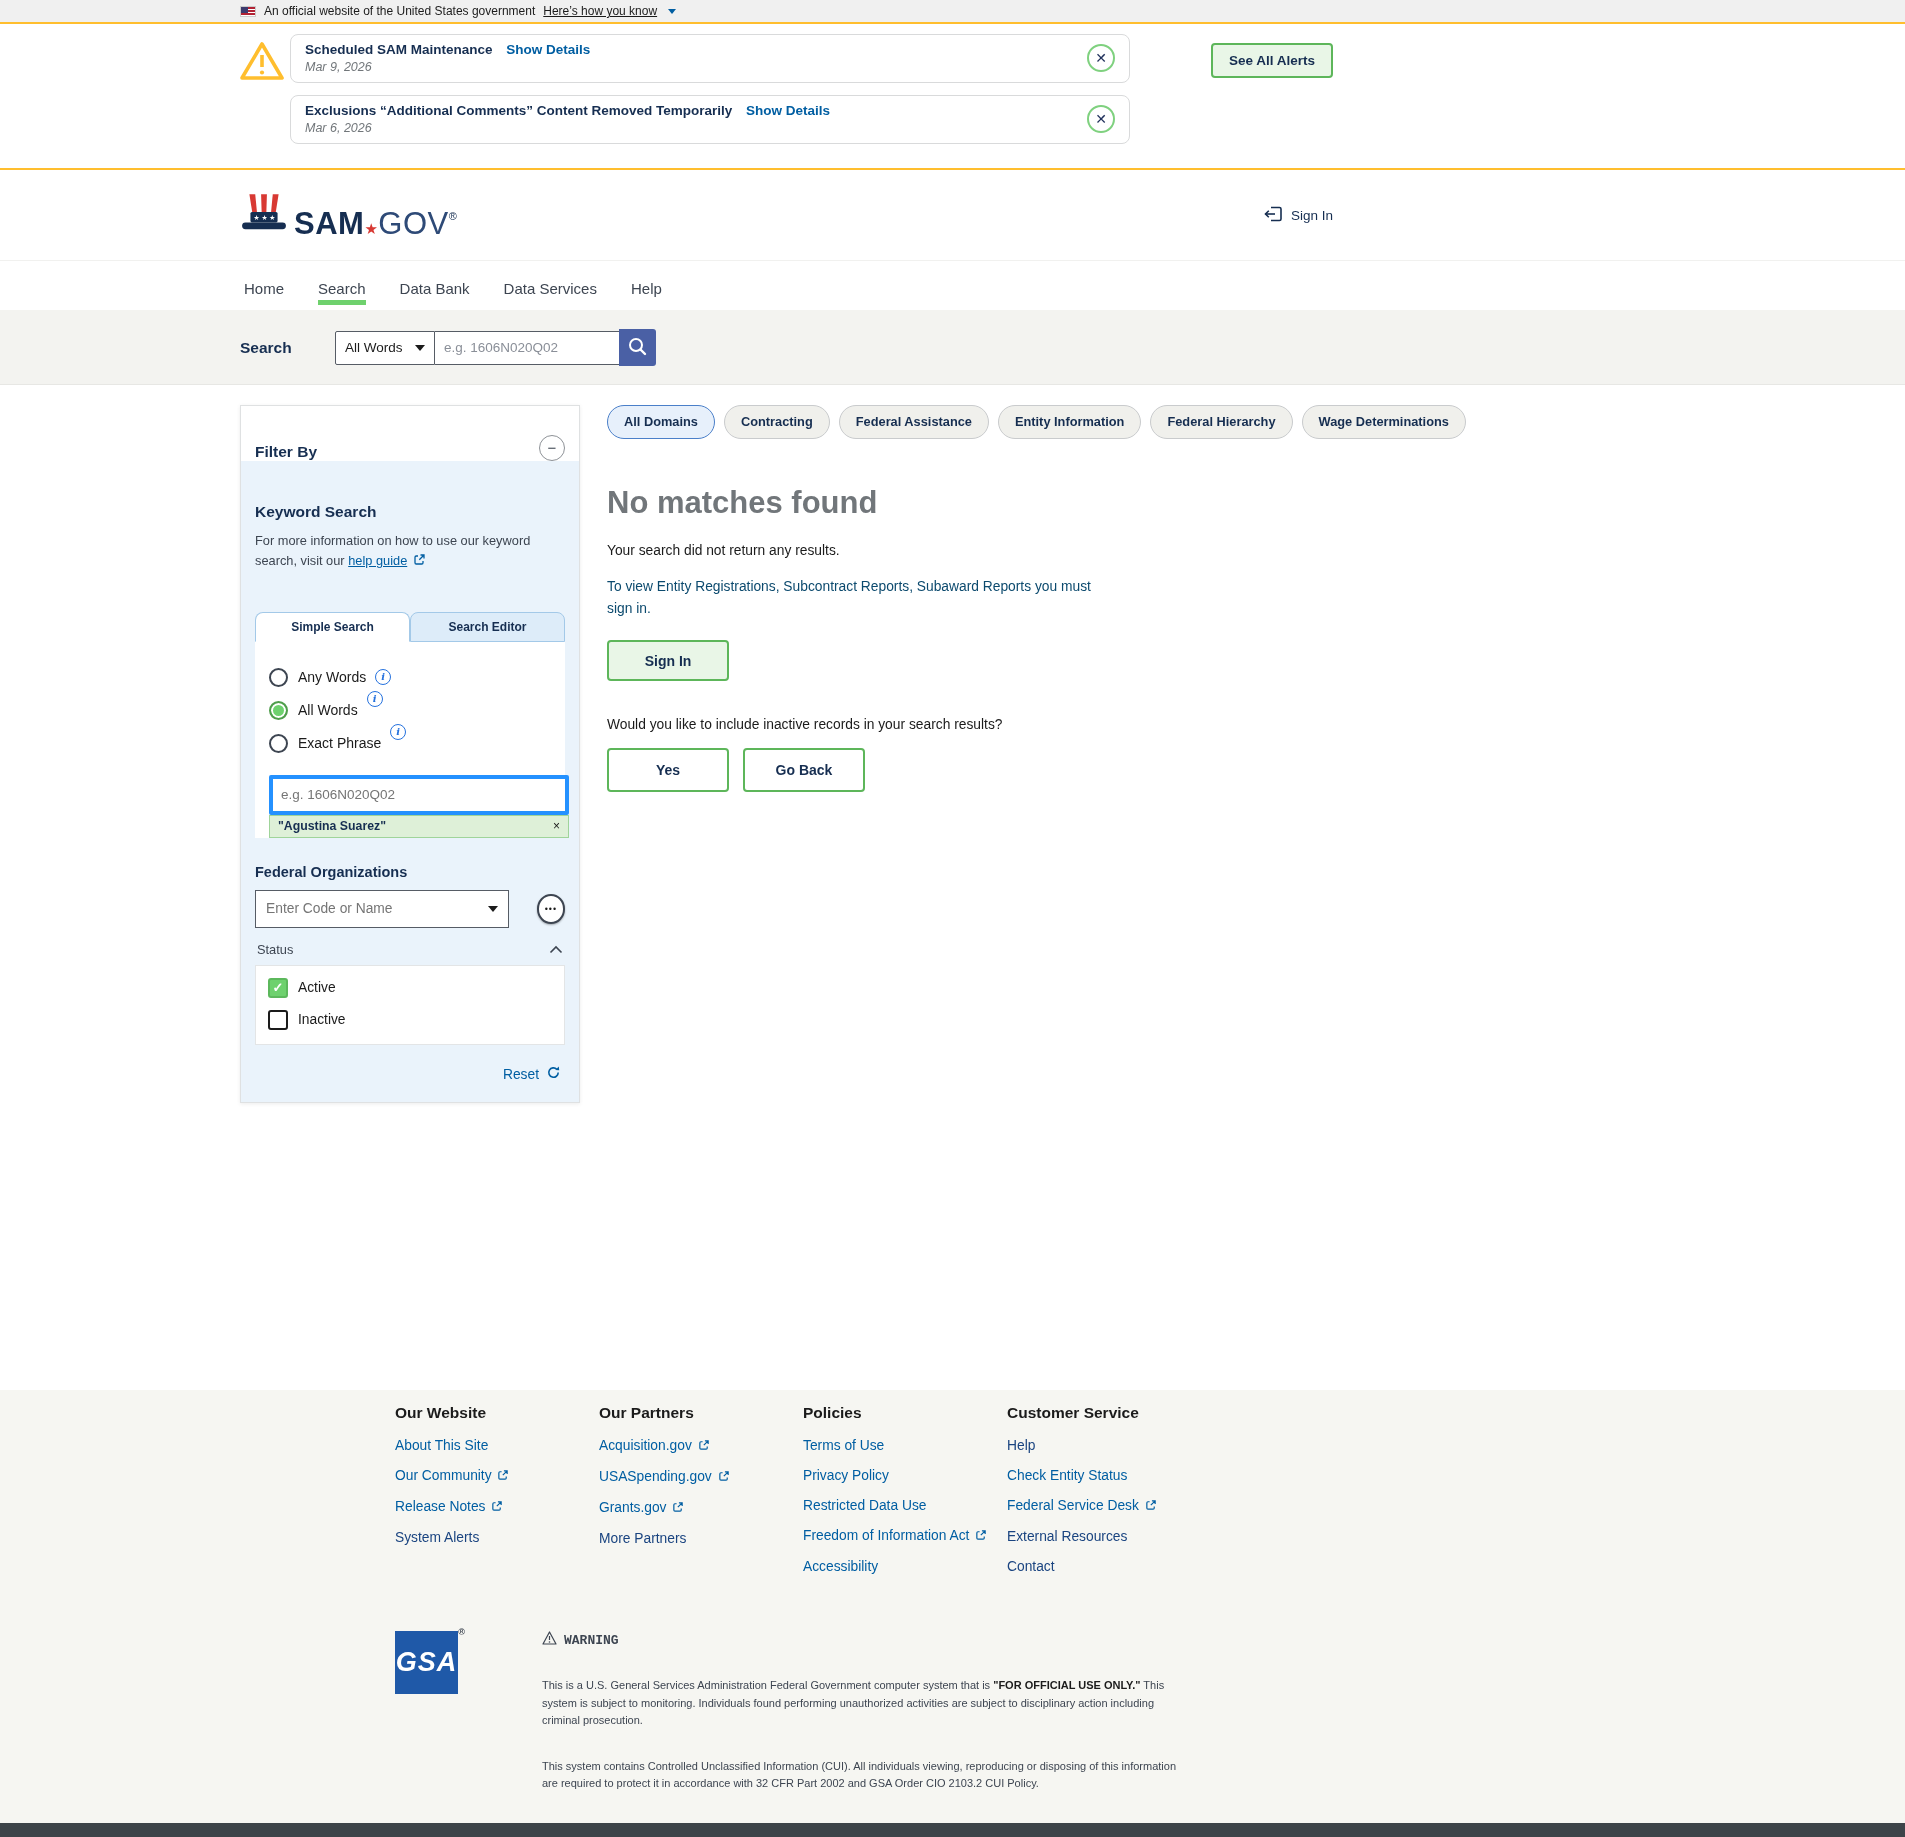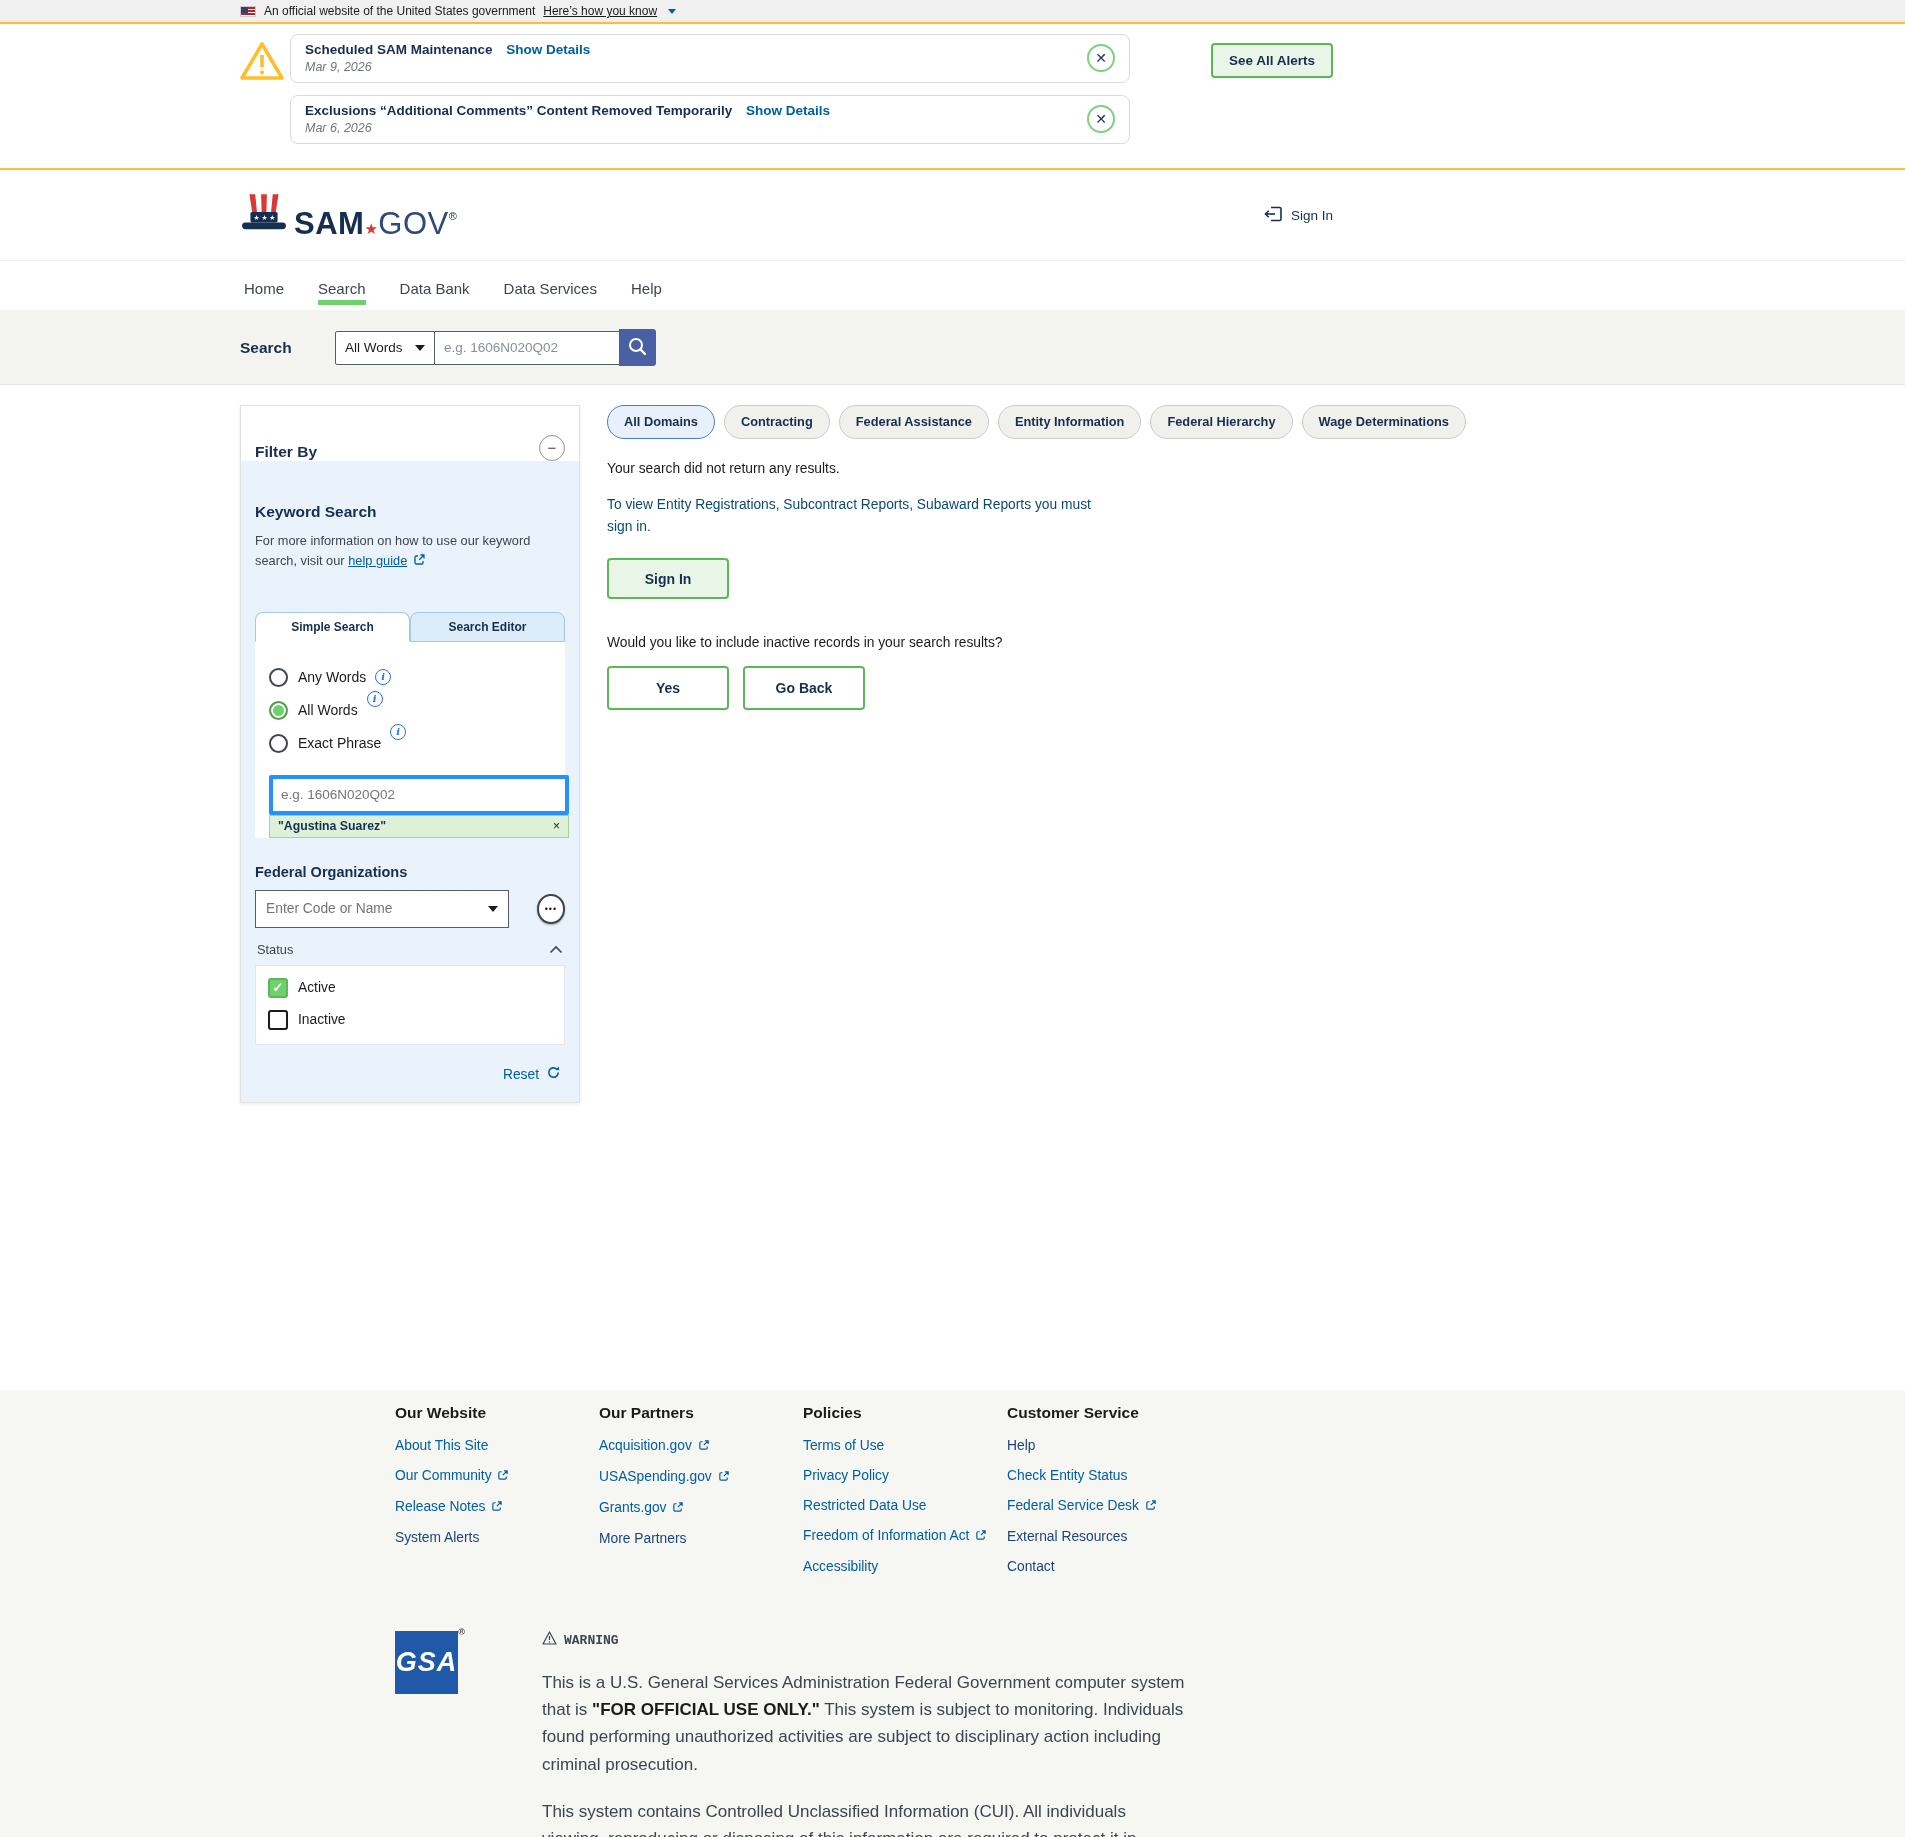--- a/index.html
+++ b/index.html
@@ -140,21 +140,21 @@
   .footer-col-heading { font-size:15.5px; font-weight:bold; color:#1b1b1b; margin-bottom:16px; }
   .footer-link { font-size:13.8px; margin-bottom:15px; cursor:pointer; }
   .footer-link.blue { color:#005ea2; }
   .footer-link.navy { color:#1a4480; }
   .gsa-row { margin-left:395px; margin-top:42px; display:flex; gap:84px; padding-bottom:30px; }
   .gsa-logo { width:63px; height:63px; background:#1f59a8; color:#fff; display:flex; align-items:center; justify-content:center;
     font-size:27px; font-weight:bold; font-style:italic; letter-spacing:1px; position:relative; flex:0 0 auto; }
   .gsa-reg { position:absolute; top:-4px; right:-8px; color:#3d4551; font-size:9px; font-style:normal; }
   .warn-block { width:648px; }
   .warn-title { font-family:"Liberation Mono", monospace; font-weight:bold; font-size:13px; color:#3d4551; display:flex; align-items:center; gap:7px; }
-  .warn-p { font-size:17px; color:#3d4551; line-height:1.6; margin-top:20px; }
+  .warn-p { font-size:11px; color:#3d4551; line-height:1.6; margin-top:28px; }
   .warn-p b { color:#1b1b1b; }
 
   
   .dark-footer { background:#3d4449; height:82px; padding:16px 0 0 395px; color:#fff; }
   .dark-title { font-size:16.5px; font-weight:bold; }
 </style>
 </head>
 <body>
 
 <div class="gov-banner">
@@ -348,20 +348,21 @@
 
     <section class="results-col">
       <div class="domain-tabs">
         <button class="domain-pill active">All Domains</button>
         <button class="domain-pill">Contracting</button>
         <button class="domain-pill">Federal Assistance</button>
         <button class="domain-pill">Entity Information</button>
         <button class="domain-pill">Federal Hierarchy</button>
         <button class="domain-pill">Wage Determinations</button>
       </div>
+      <h1 class="nomatch-title">No matches found</h1>
       <div class="nomatch-msg1">Your search did not return any results.</div>
       <div class="nomatch-msg2">To view Entity Registrations, Subcontract Reports, Subaward Reports you must sign in.</div>
       <button class="green-btn">Sign In</button>
       <div class="inactive-q">Would you like to include inactive records in your search results?</div>
       <div class="yn-row">
         <button class="white-green-btn">Yes</button>
         <button class="white-green-btn">Go Back</button>
       </div>
     </section>
 

